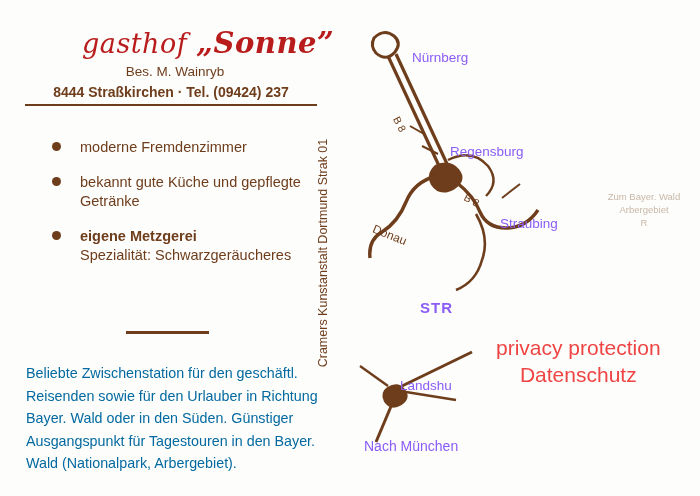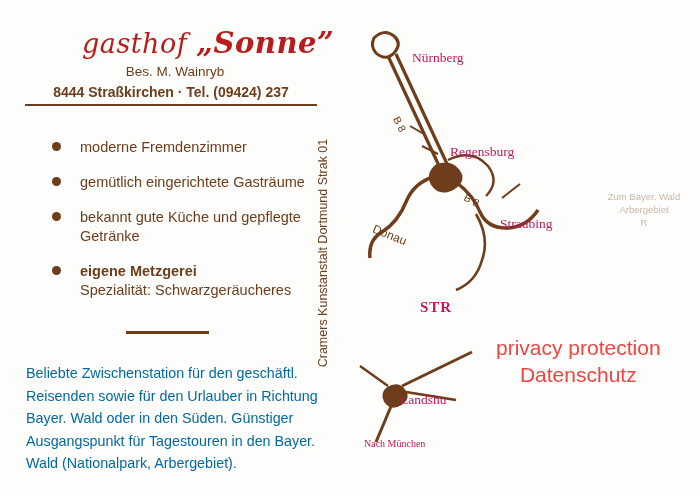--- a/index.html
+++ b/index.html
@@ -118,26 +118,25 @@
   #map {
     position: absolute;
     left: 352px; top: 0;
     width: 348px; height: 496px;
     overflow: hidden;
   }
   #map svg { display: block; }
   .maplabel {
     position: absolute;
     font-size: 13.5px;
-    color: #be185d;
-    white-space: nowrap;
-    font-family: Liberation Serif, serif;
+    color: #8b5cf6;
+    white-space: nowrap;
   }
   .maplabel.bold { font-weight: bold; font-size: 15px; letter-spacing: 1px; }
-  .maplabel.small { font-size: 10px; }
+  .maplabel.small { font-size: 14px; }
   .roadlabel {
     position: absolute;
     font-size: 10.5px;
     color: #6e3d1c;
     white-space: nowrap;
   }
   
   #watermark {
     position: absolute;
     left: 496px; top: 334px;
@@ -173,24 +172,20 @@
     <div id="address">8444 Straßkirchen  ·  Tel. (09424) 237</div>
     <div id="address-rule"></div>
 
     <div id="bullets">
 
       <div class="bullet-row">
         <span class="dot"></span>
         <span class="b-main">moderne Fremdenzimmer</span>
       </div>
 
-      <div class="bullet-row">
-        <span class="dot"></span>
-        <span class="b-main">gemütlich eingerichtete Gasträume</span>
-      </div>
 
       <div class="bullet-row">
         <span class="dot"></span>
         <span class="b-main">bekannt gute Küche und gepflegte</span>
         <span class="b-sub">Getränke</span>
       </div>
 
       <div class="bullet-row">
         <span class="dot"></span>
         <span class="b-main strong">eigene Metzgerei</span>
@@ -235,21 +230,21 @@
         <path d="M40,404 L24,442" stroke-width="3"></path>
         <path d="M54,392 L104,400" stroke-width="2.4"></path>
         <path d="M36,386 L8,366" stroke-width="2.4"></path>
       </g>
     </svg>
 
     <div class="maplabel" style="left:60px; top:50px;">Nürnberg</div>
     <div class="maplabel" style="left:98px; top:144px;">Regensburg</div>
     <div class="maplabel" style="left:148px; top:216px;">Straubing</div>
     <div class="maplabel bold" style="left:68px; top:266px;margin-top:33px;">STR</div>
-    <div class="maplabel" style="left:48px; top:392px;">Landshu</div>
+    <div class="maplabel" style="left:48px; top:378px;">Landshu</div>
 
     <div class="roadlabel" style="left:40px; top:118px; transform:rotate(62deg);">B 8</div>
     <div class="roadlabel" style="left:112px; top:194px; transform:rotate(28deg);">B 8</div>
     <div class="roadlabel" style="left:20px; top:228px; transform:rotate(22deg); font-size:12px;">Donau</div>
 
     <div class="maplabel small" style="left:12px; top:438px;">Nach München</div>
   </div>
 
   <div id="faintbox" style="white-space:pre-line; text-align:center;">Zum Bayer. Wald
 Arbergebiet

